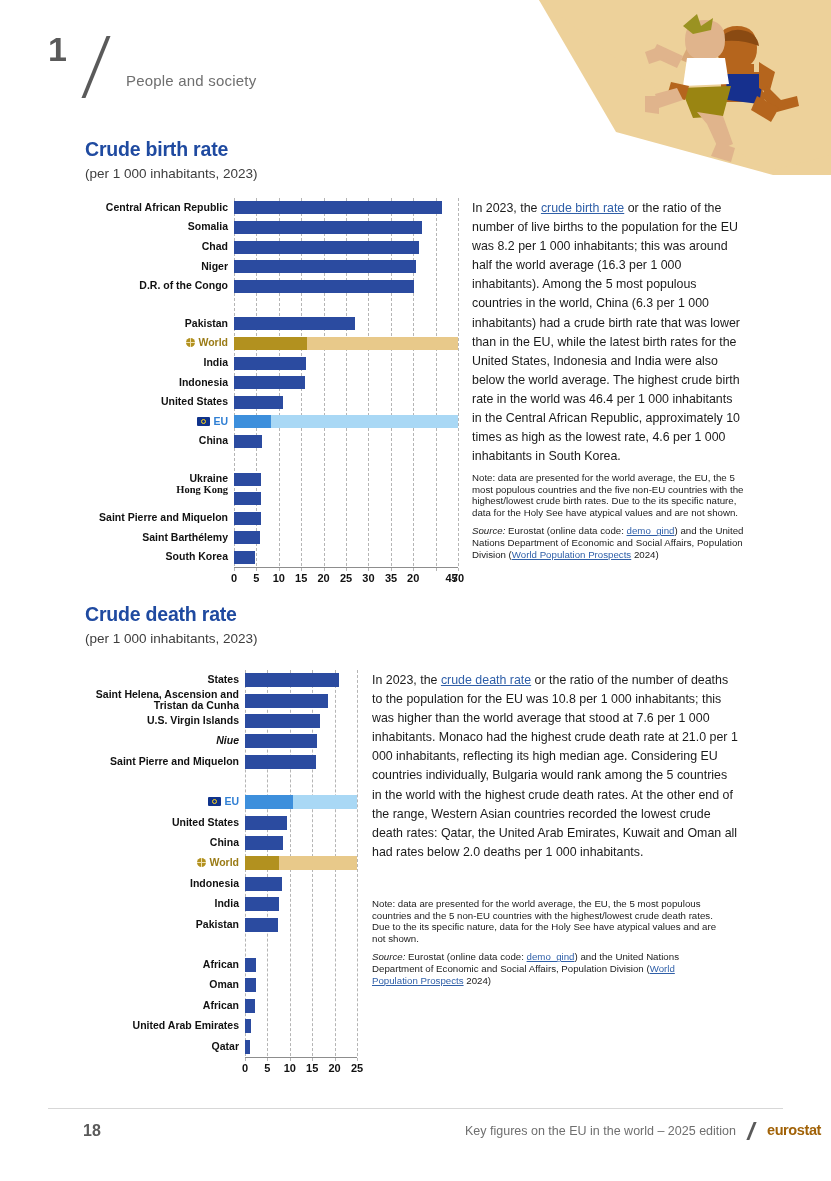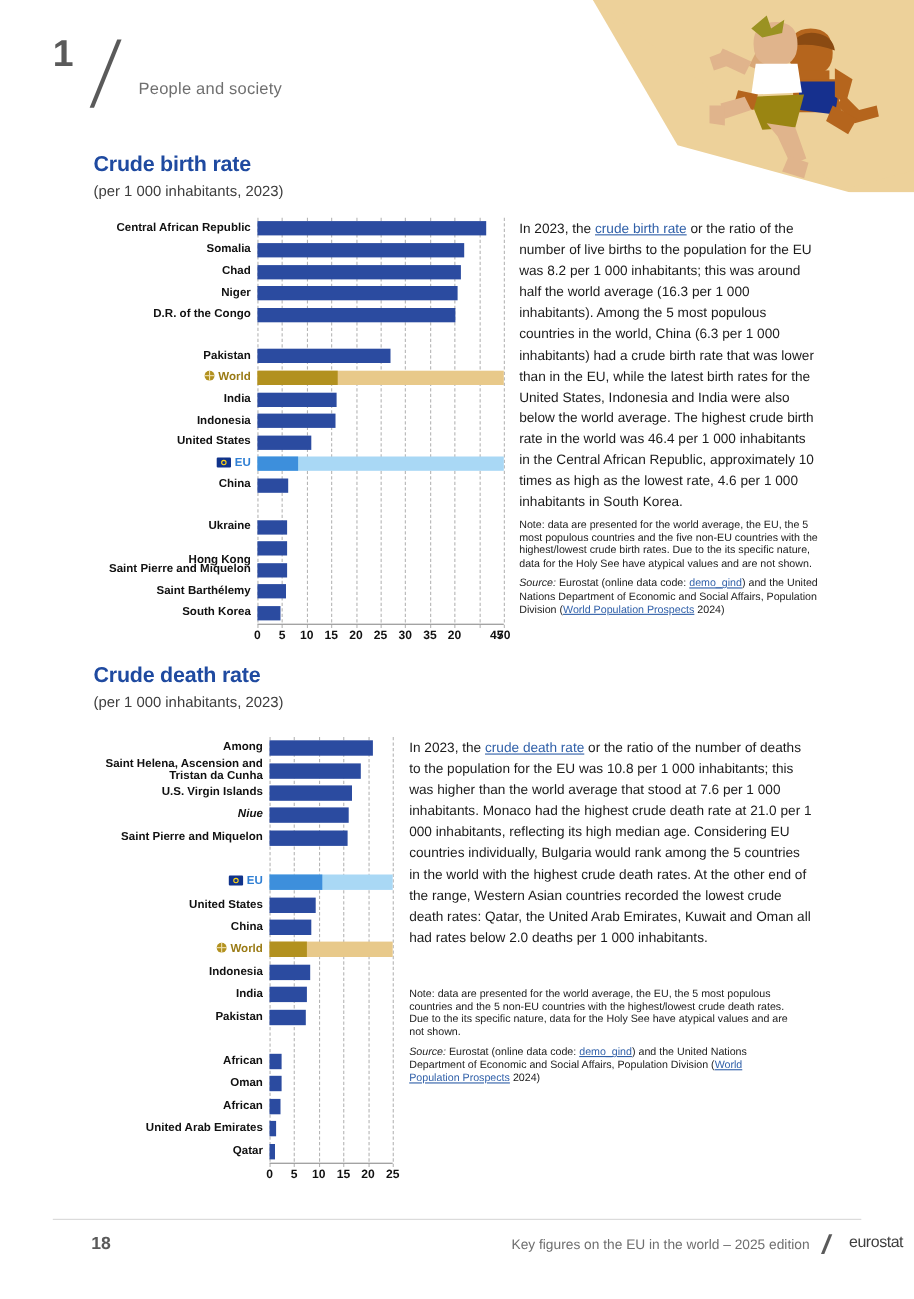--- a/index.html
+++ b/index.html
@@ -75,21 +75,21 @@
   }
   .note p{margin:0 0 7px 0;}
   .note .src-lbl{font-style:italic;}
   .note .lnk{color:#2f5fa8;text-decoration:underline;}
 
   
   .footer-rule{position:absolute;left:48px;right:48px;top:1108px;height:1px;background:#d7d7d7;}
   .pageno{position:absolute;left:83px;top:1122px;font-size:16px;font-weight:bold;color:#5a5a5a;}
   .foot-txt{position:absolute;right:95px;top:1124px;font-size:12.5px;color:#6f6f6f;white-space:nowrap;}
   .foot-slash{position:absolute;right:78px;top:1122px;width:3px;height:18px;background:#5a5a5a;transform:skewX(-22deg);}
-  .foot-logo{position:absolute;right:10px;top:1122px;font-size:14.5px;font-weight:normal;color:#404040;letter-spacing:-.4px;}
+  .foot-logo{position:absolute;right:10px;top:1122px;font-size:14.5px;font-weight:bold;color:#a16207;letter-spacing:-.4px;}
 </style>
 </head>
 <body>
 
 <div class="page">
 
   <div class="hero">
     <svg width="310" height="175" viewBox="0 0 310 175">
       <polygon points="18,0 310,0 310,175 252,175 95,132 18,0" fill="#edd19a"></polygon>
       <polygon points="18,0 310,0 310,155 245,172 18,0" fill="#edd19a"></polygon>
@@ -134,21 +134,21 @@
       <div class="cat" style="width: 143px; left: 0px; top: 62.6px;">Niger</div>
       <div class="cat" style="width: 143px; left: 0px; top: 82.2px;">D.R. of the Congo</div>
       <div class="cat" style="width: 143px; left: 0px; top: 119.8px;">Pakistan</div>
       <div class="cat world" style="width: 143px; left: 0px; top: 139.4px;"><span class="globe-ico"></span>World</div>
       <div class="cat" style="width: 143px; left: 0px; top: 159px;">India</div>
       <div class="cat" style="width: 143px; left: 0px; top: 178.6px;">Indonesia</div>
       <div class="cat" style="width: 143px; left: 0px; top: 198.2px;">United States</div>
       <div class="cat eu" style="width: 143px; left: 0px; top: 217.8px;"><span class="flag-ico"></span>EU</div>
       <div class="cat" style="width: 143px; left: 0px; top: 237.4px;">China</div>
       <div class="cat" style="width: 143px; left: 0px; top: 275px;">Ukraine</div>
-      <div class="cat" style="width: 143px; left: 0px; top: 306px;">Hong Kong</div>
+      <div class="cat" style="width: 143px; left: 0px; top: 286px; font-family: Liberation Serif, serif;">Hong Kong</div>
       <div class="cat" style="width: 143px; left: 0px; top: 314.2px;">Saint Pierre and Miquelon</div>
       <div class="cat" style="width: 143px; left: 0px; top: 333.8px;">Saint Barthélemy</div>
       <div class="cat" style="width: 143px; left: 0px; top: 353.4px;">South Korea</div>
       <div class="plot" style="left: 149px; width: 224px; height: 369.2px;">
         <div class="grid-line" style="left: 0px; height: 373.2px;"></div>
         <div class="grid-line" style="left: 22.4px; height: 373.2px;"></div>
         <div class="grid-line" style="left: 44.8px; height: 373.2px;"></div>
         <div class="grid-line" style="left: 67.2px; height: 373.2px;"></div>
         <div class="grid-line" style="left: 89.6px; height: 373.2px;"></div>
         <div class="grid-line" style="left: 112px; height: 373.2px;"></div>
@@ -231,21 +231,21 @@
 
   <div class="note" style="left:472px;top:472px;width:282px;">
     <p>Note: data are presented for the world average, the EU, the 5 most populous countries and the five non-EU countries with the highest/lowest crude birth rates. Due to the its specific nature, data for the Holy See have atypical values and are not shown.</p>
     <p><span class="src-lbl">Source:</span><span> Eurostat (online data code: </span><a class="lnk" href="#">demo_gind</a><span>) and the United Nations Department of Economic and Social Affairs, Population Division (</span><a class="lnk" href="#">World Population Prospects</a><span> 2024)</span></p>
   </div>
 
   <div class="sec-title" style="left:85px;top:603px;">Crude death rate</div>
   <div class="sec-sub" style="left:85px;top:631px;">(per 1 000 inhabitants, 2023)</div>
 
   <div class="chart" id="chart2" style="left:85px;top:670px;width:275px;height:420px;">
-      <div class="cat" style="width: 154px; left: 0px; top: 4.2px;">Among</div>
+      <div class="cat" style="width: 154px; left: 0px; top: 4.2px;">States</div>
       <div class="cat two-line" style="width: 154px; left: 0px; top: 18.6px;">Saint Helena, Ascension and Tristan da Cunha</div>
       <div class="cat" style="width: 154px; left: 0px; top: 45px;">U.S. Virgin Islands</div>
       <div class="cat" style="width: 154px; left: 0px; top: 65.4px; font-style: italic;">Niue</div>
       <div class="cat" style="width: 154px; left: 0px; top: 85.8px;">Saint Pierre and Miquelon</div>
       <div class="cat eu" style="width: 154px; left: 0px; top: 126.2px;"><span class="flag-ico"></span>EU</div>
       <div class="cat" style="width: 154px; left: 0px; top: 146.6px;">United States</div>
       <div class="cat" style="width: 154px; left: 0px; top: 167px;">China</div>
       <div class="cat world" style="width: 154px; left: 0px; top: 187.4px;"><span class="globe-ico"></span>World</div>
       <div class="cat" style="width: 154px; left: 0px; top: 207.8px;">Indonesia</div>
       <div class="cat" style="width: 154px; left: 0px; top: 228.2px;">India</div>

